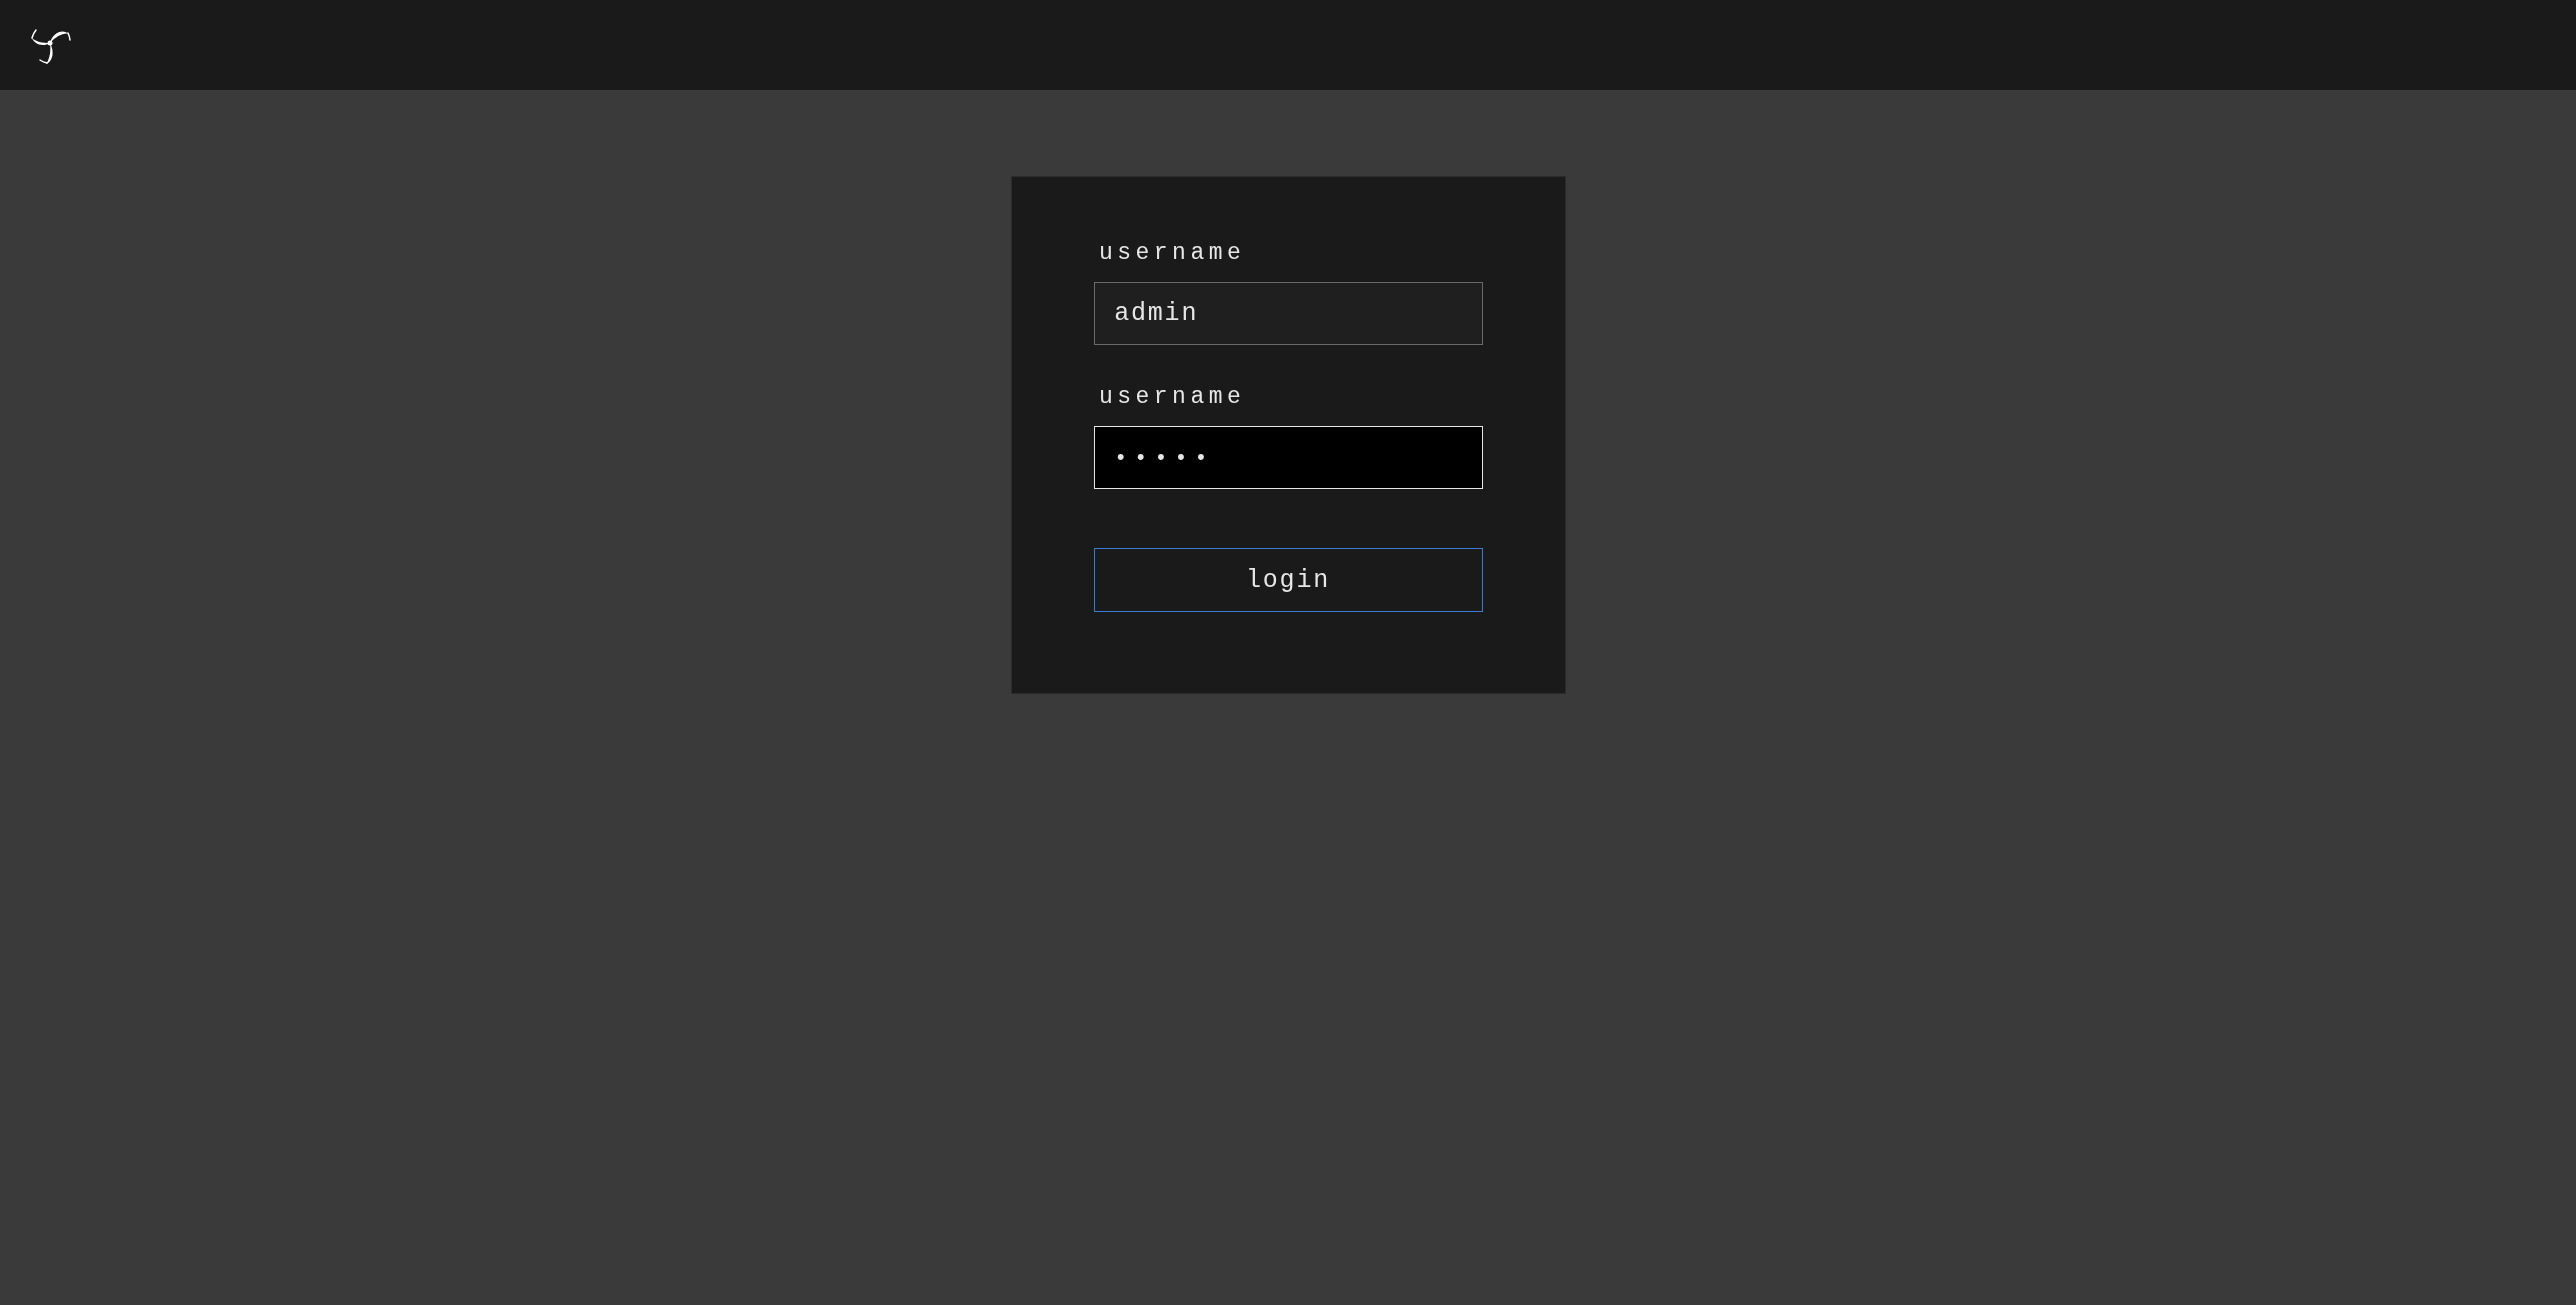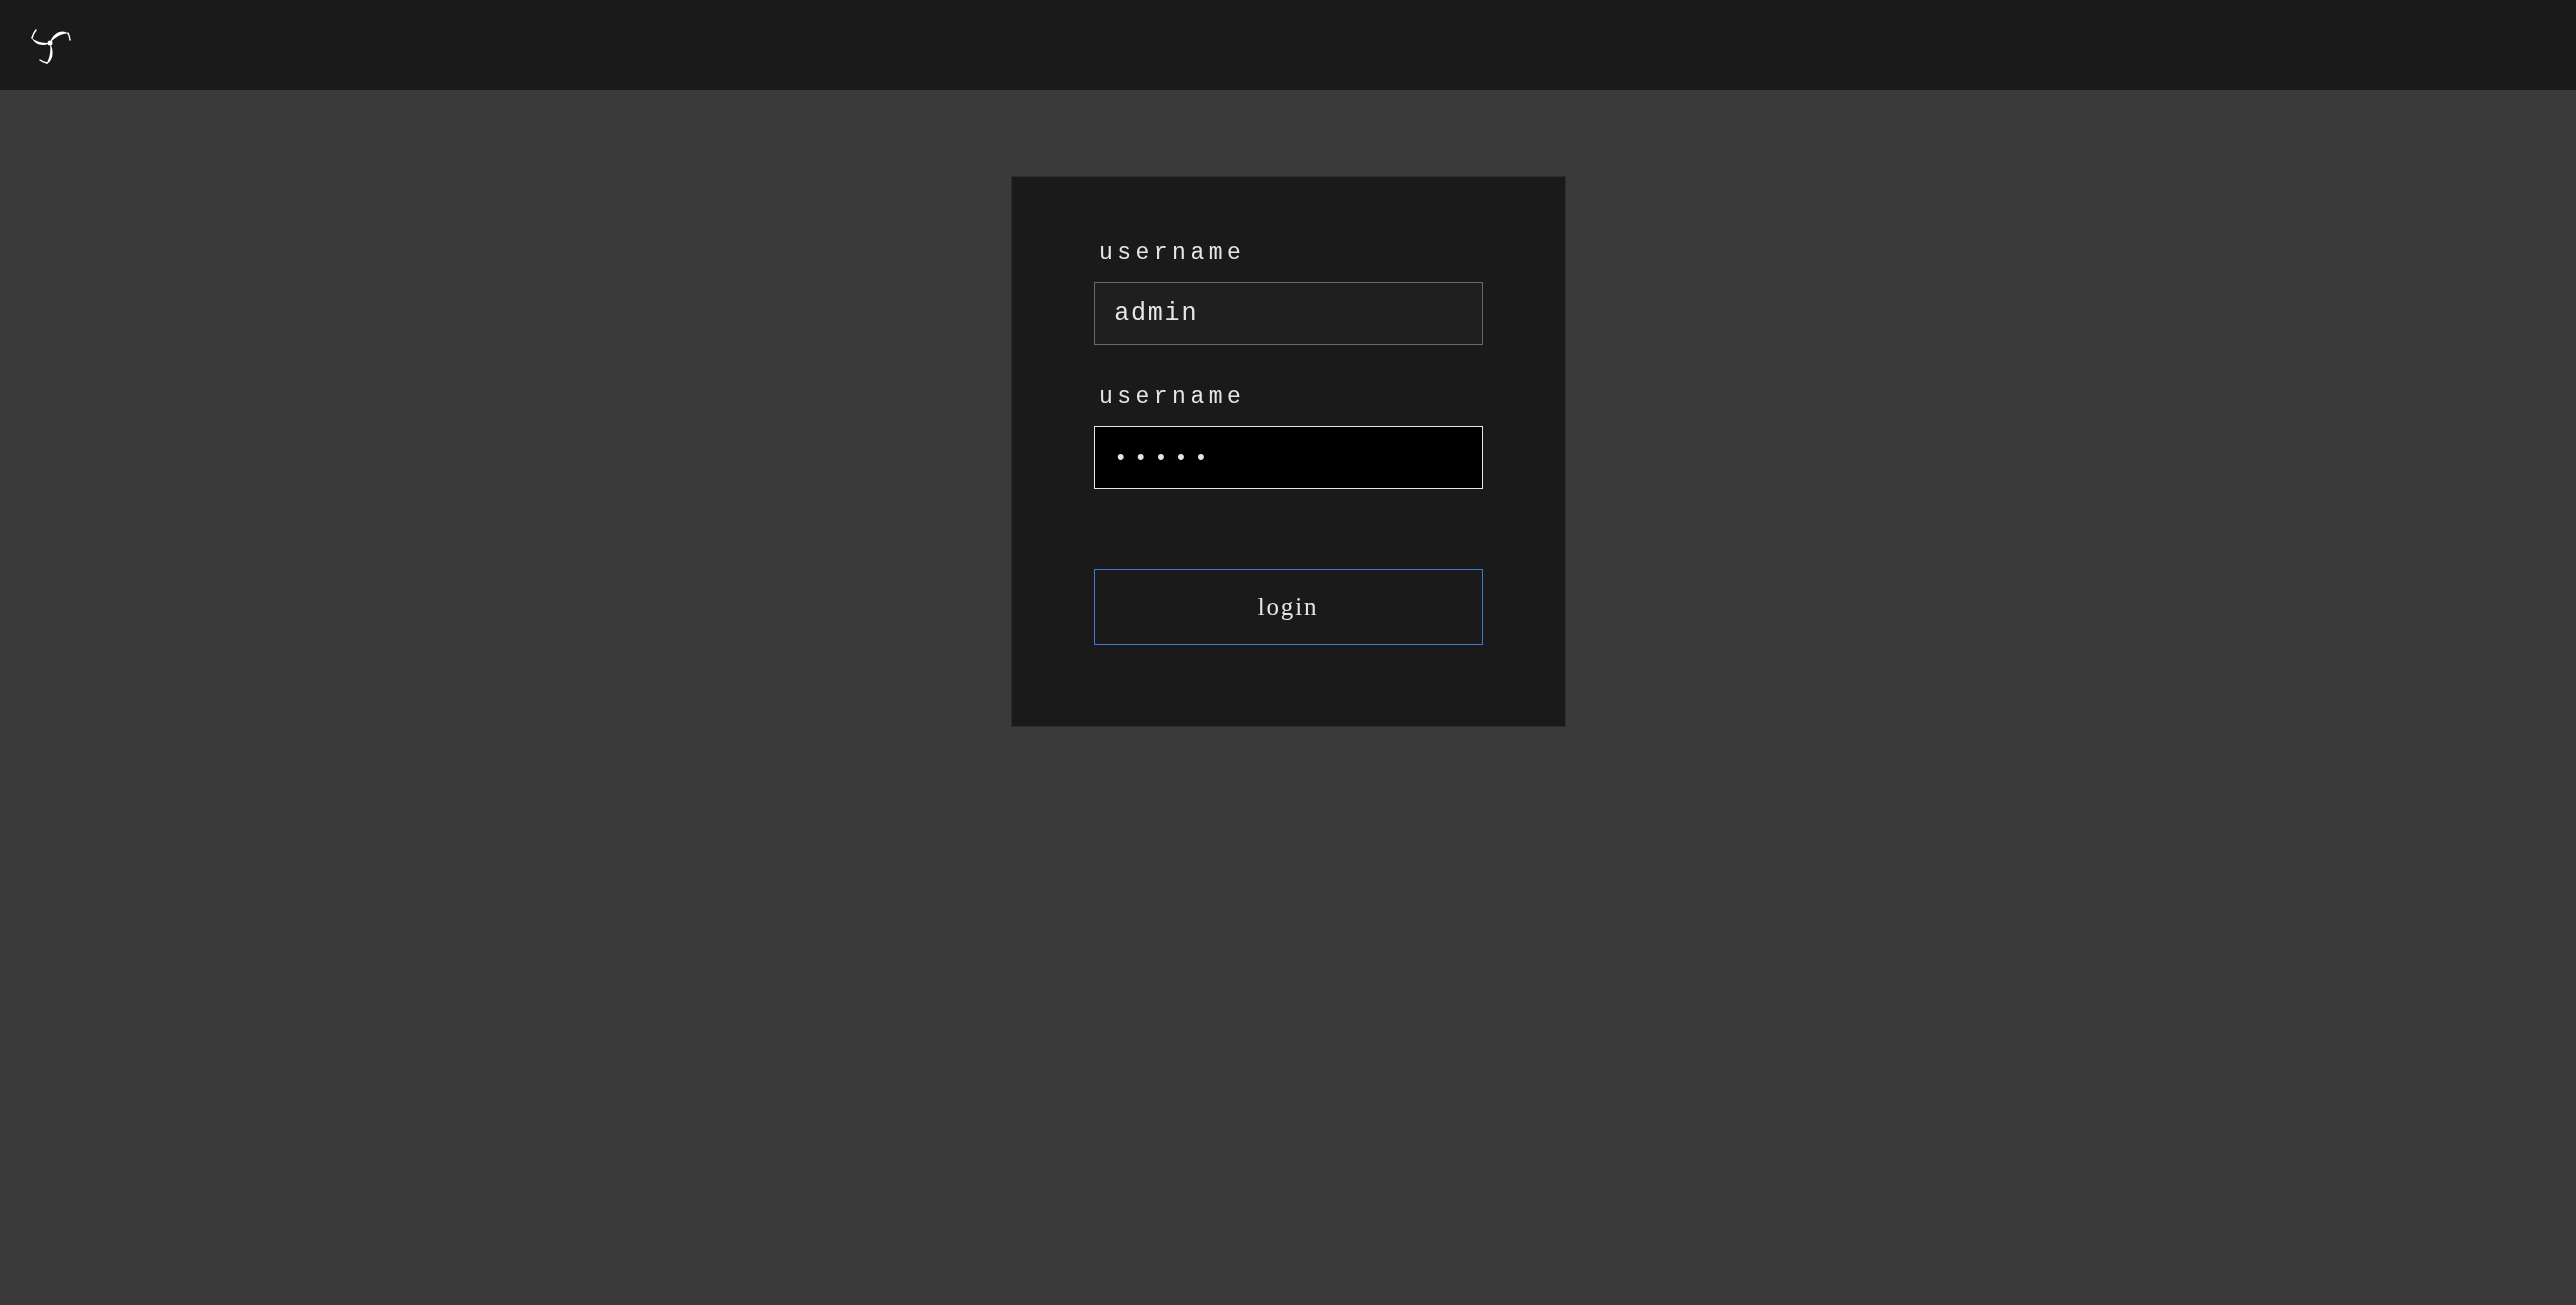--- a/index.html
+++ b/index.html
@@ -84,29 +84,28 @@
 
     .text-input.password {
       background-color: #000000;
       border: 1.8px solid #e6e6e6;
       letter-spacing: 7.2px;
       font-size: 21.5px;
     }
 
     .login-btn {
       width: 100%;
-      height: 76px;
+      height: 64px;
       background-color: transparent;
       border: 1.8px solid #3a7bd5;
       color: #e6e6e6;
-      font-family: Liberation Serif, serif;
+      font-family: Liberation Mono, monospace;
       font-size: 25px;
       letter-spacing: 1.8px;
       cursor: pointer;
-      margin-top: 21px;
     }
   </style>
 </head>
 <body>
 
 <div class="header">
   <div class="logo-wrap">
     <span>
       <svg viewBox="0 0 100 100" xmlns="http://www.w3.org/2000/svg">
         <g fill="#ffffff">

